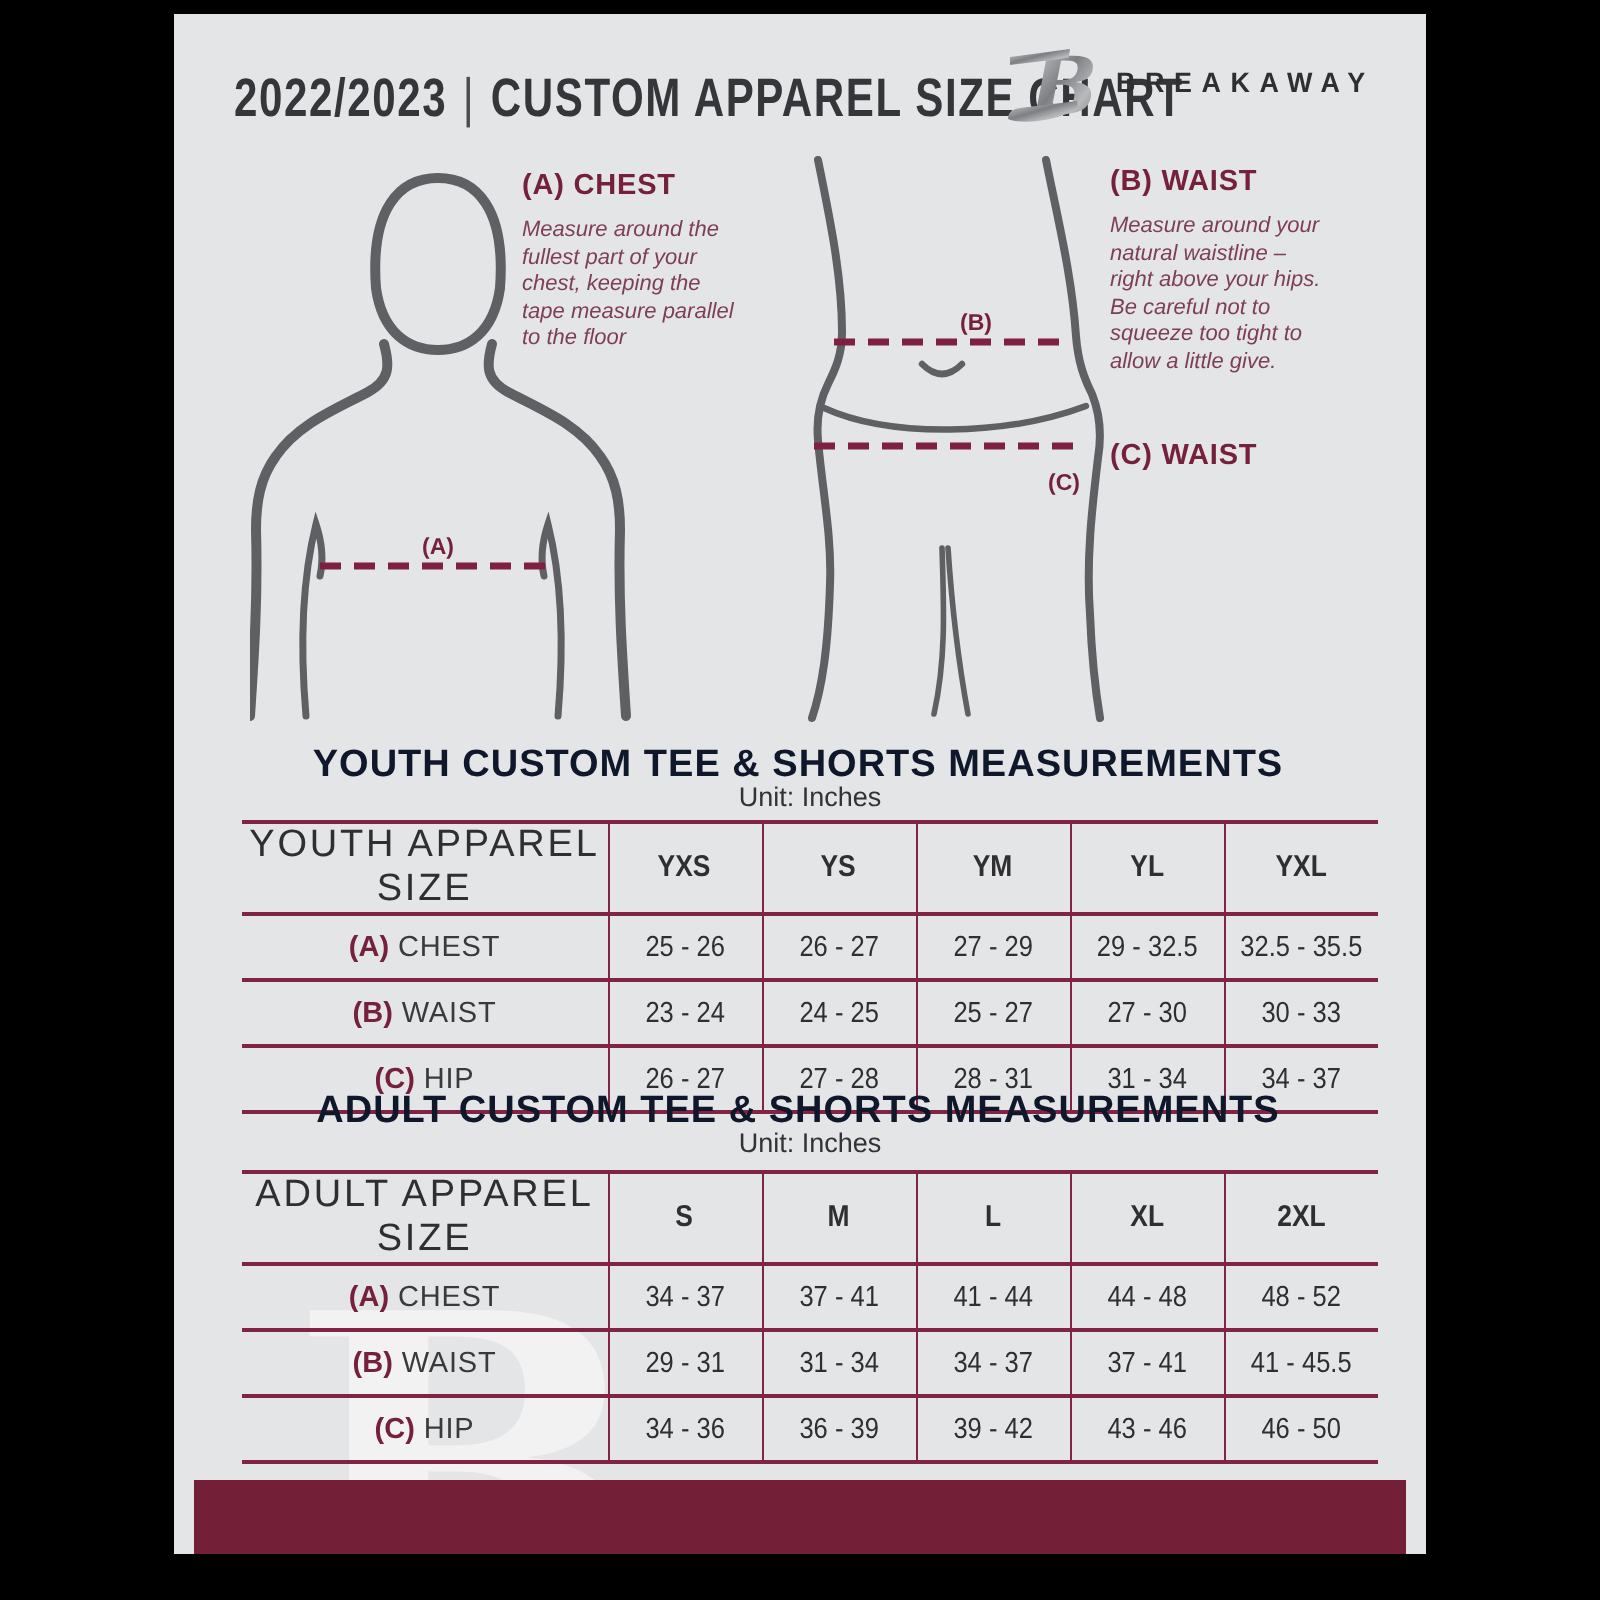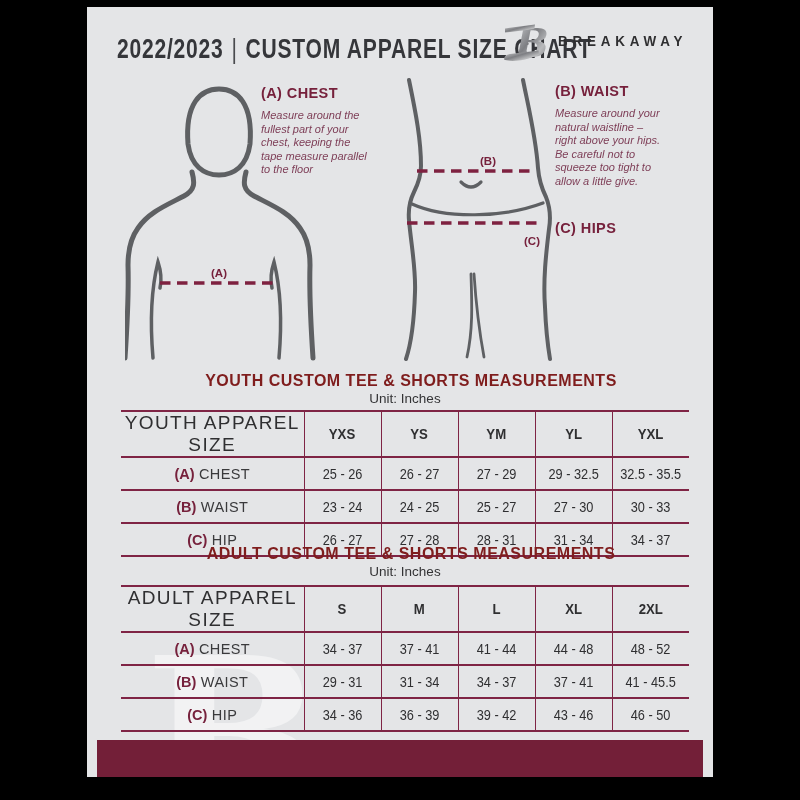--- a/index.html
+++ b/index.html
@@ -39,22 +39,22 @@
   .guide-h{
     font-weight:bold;font-size:14.5px;color:var(--maroon,#76213C);
     letter-spacing:.4px;margin:0 0 8px 0;
   }
   .guide-b{
     font-style:italic;font-size:11px;line-height:13.5px;
     color:var(--maroon-soft,#7E3E57);white-space:pre-line;margin:0;
   }
   
   .tbl-title{
-    position:absolute;left:40px;width:568px;text-align:center;
-    font-weight:bold;font-size:16px;letter-spacing:.5px;color:#7f1d1d;white-space:nowrap;
+    position:absolute;left:28px;width:568px;text-align:center;
+    font-weight:bold;font-size:19px;letter-spacing:.5px;color:#0f172a;white-space:nowrap;
   }
   .tbl-unit{
     position:absolute;left:34px;width:568px;text-align:center;
     font-size:13.5px;color:#333335;
   }
   table.size-table{
     position:absolute;left:34px;width:568px;border-collapse:collapse;table-layout:fixed;
   }
   table.size-table col.c0{width:183px;}
   table.size-table col.cv{width:77px;}
@@ -148,21 +148,21 @@
       <p class="guide-h">(B) WAIST</p>
       <p class="guide-b">Measure around your
 natural waistline –
 right above your hips.
 Be careful not to
 squeeze too tight to
 allow a little give.</p>
     </div>
 
     <div class="guide-block" style="left:468px;top:213px;width:160px;">
-      <p class="guide-h">(C) HIPS</p>
+      <p class="guide-h">(C) WAIST</p>
     </div>
 
     <div class="tbl-title" style="top:365px;">YOUTH CUSTOM TEE &amp; SHORTS MEASUREMENTS</div>
     <div class="tbl-unit" style="top:384px;">Unit: Inches</div>
     <table class="size-table" style="top:403px;">
       <colgroup>
           <col class="c0">
           <col class="cv">
           <col class="cv">
           <col class="cv">

